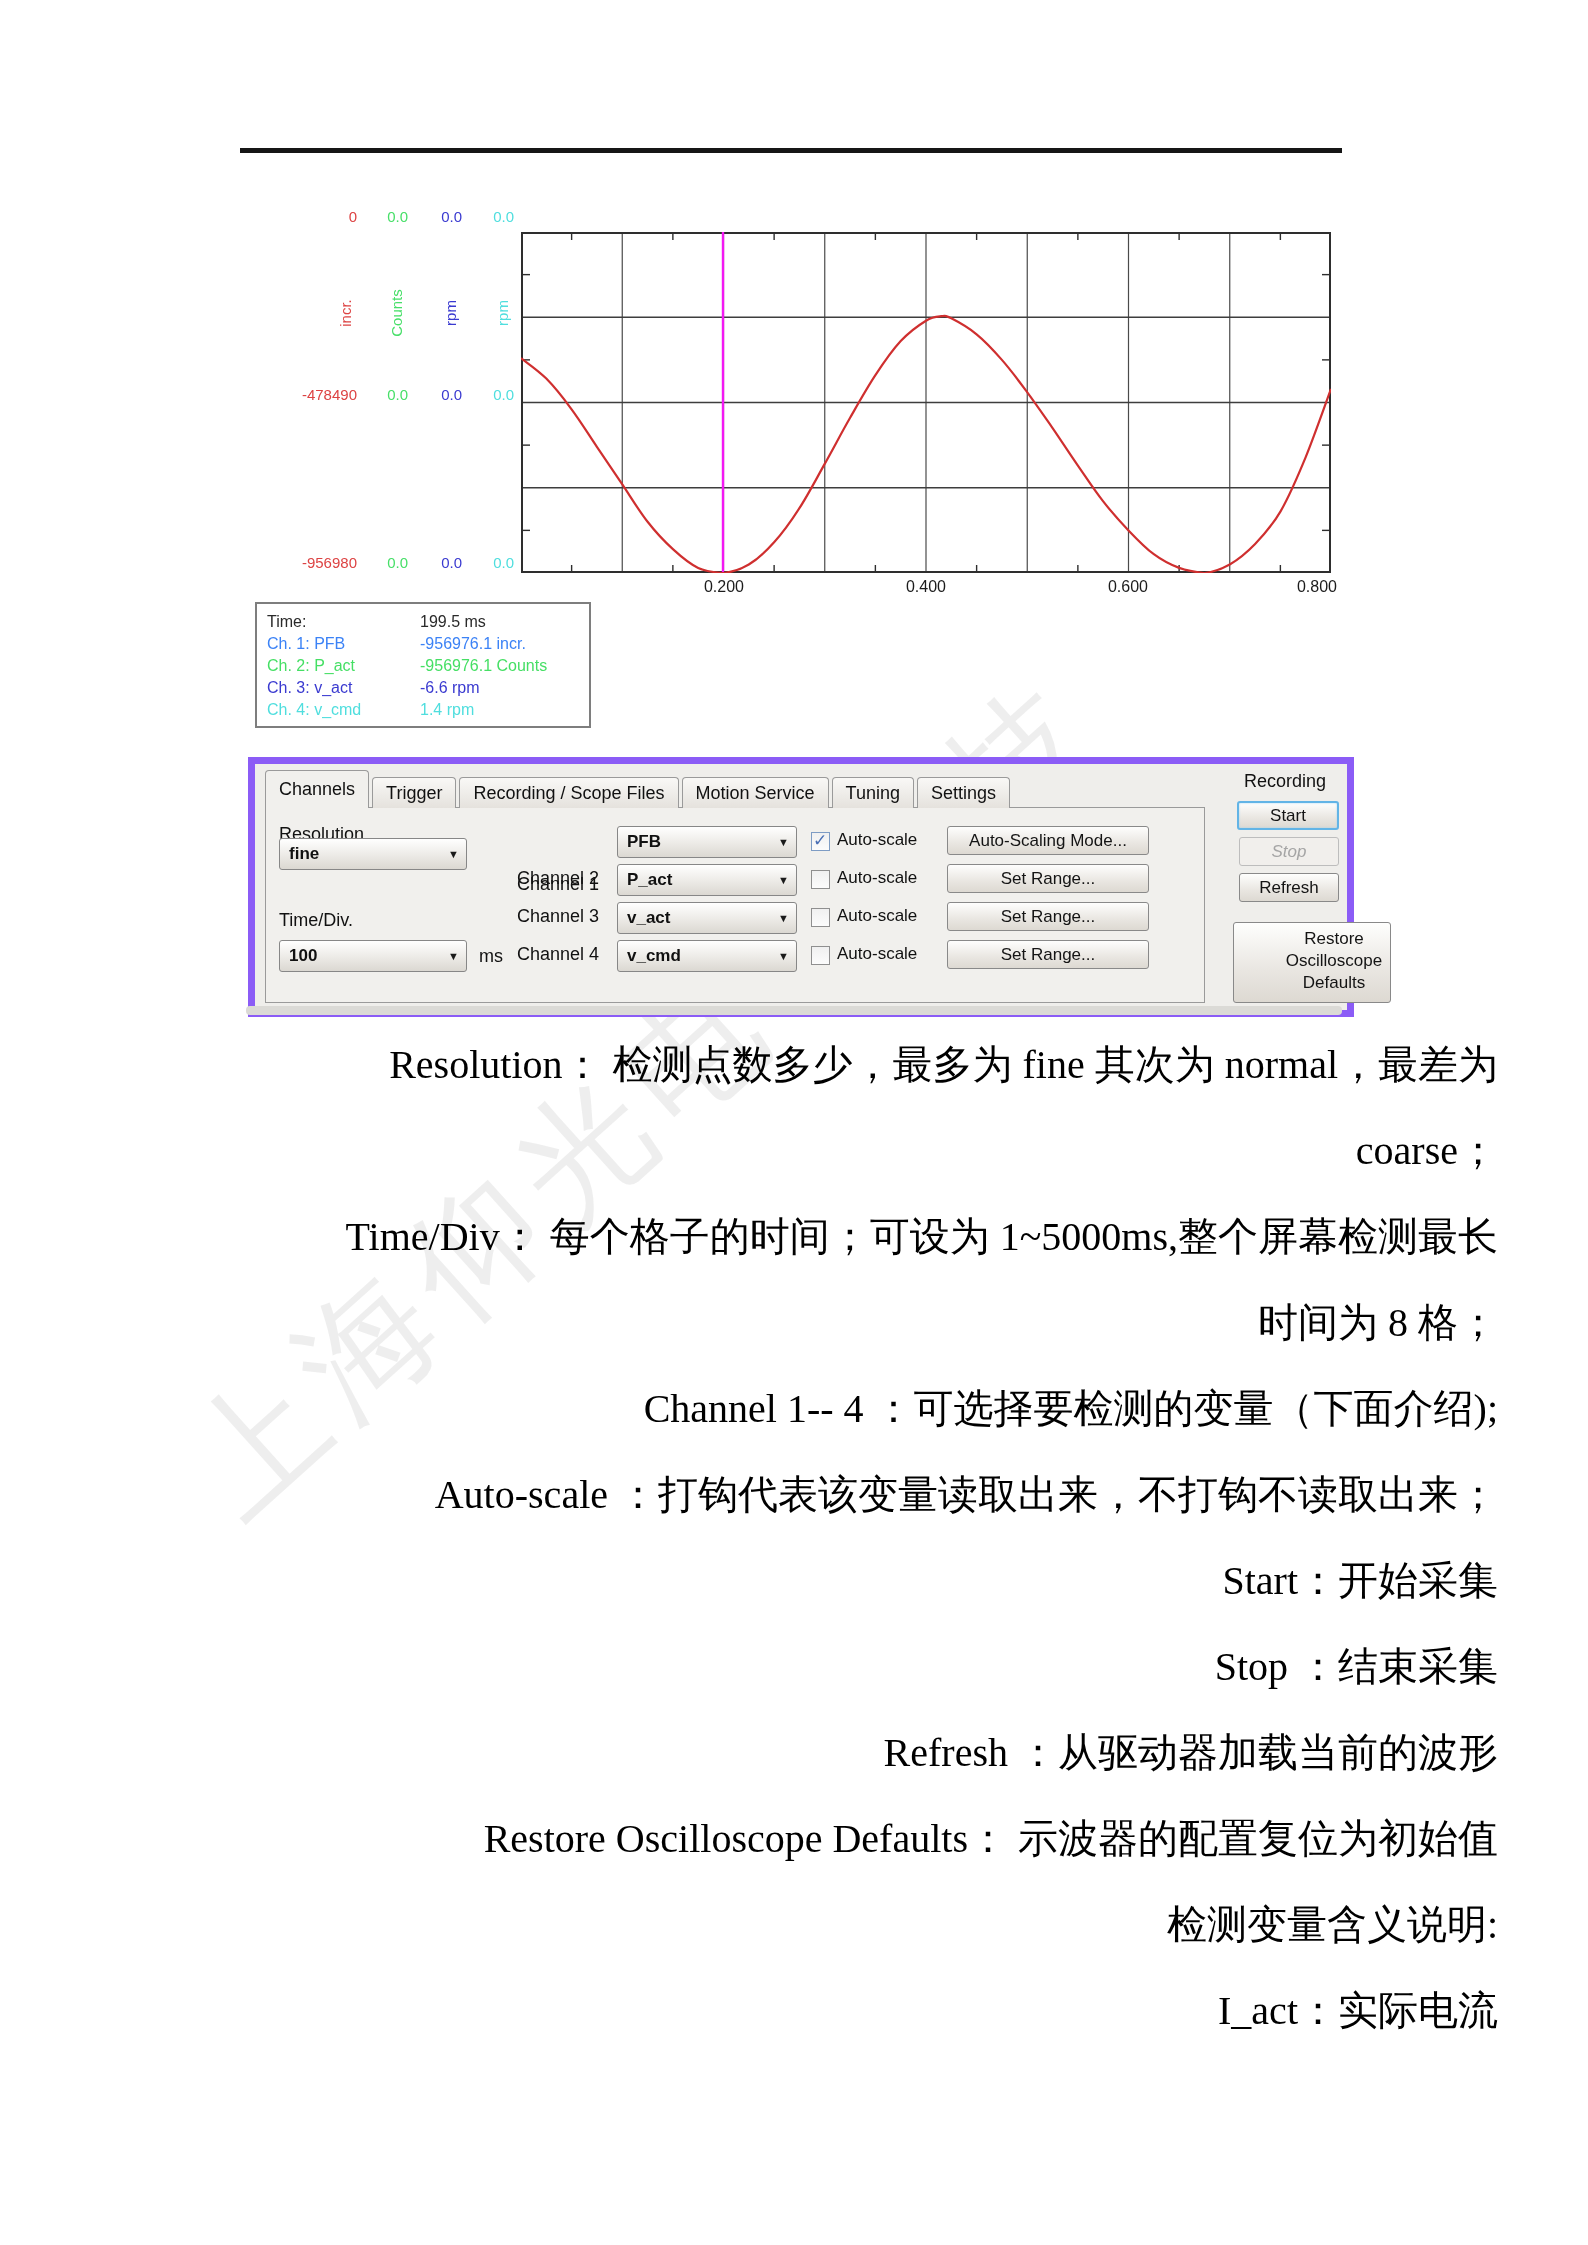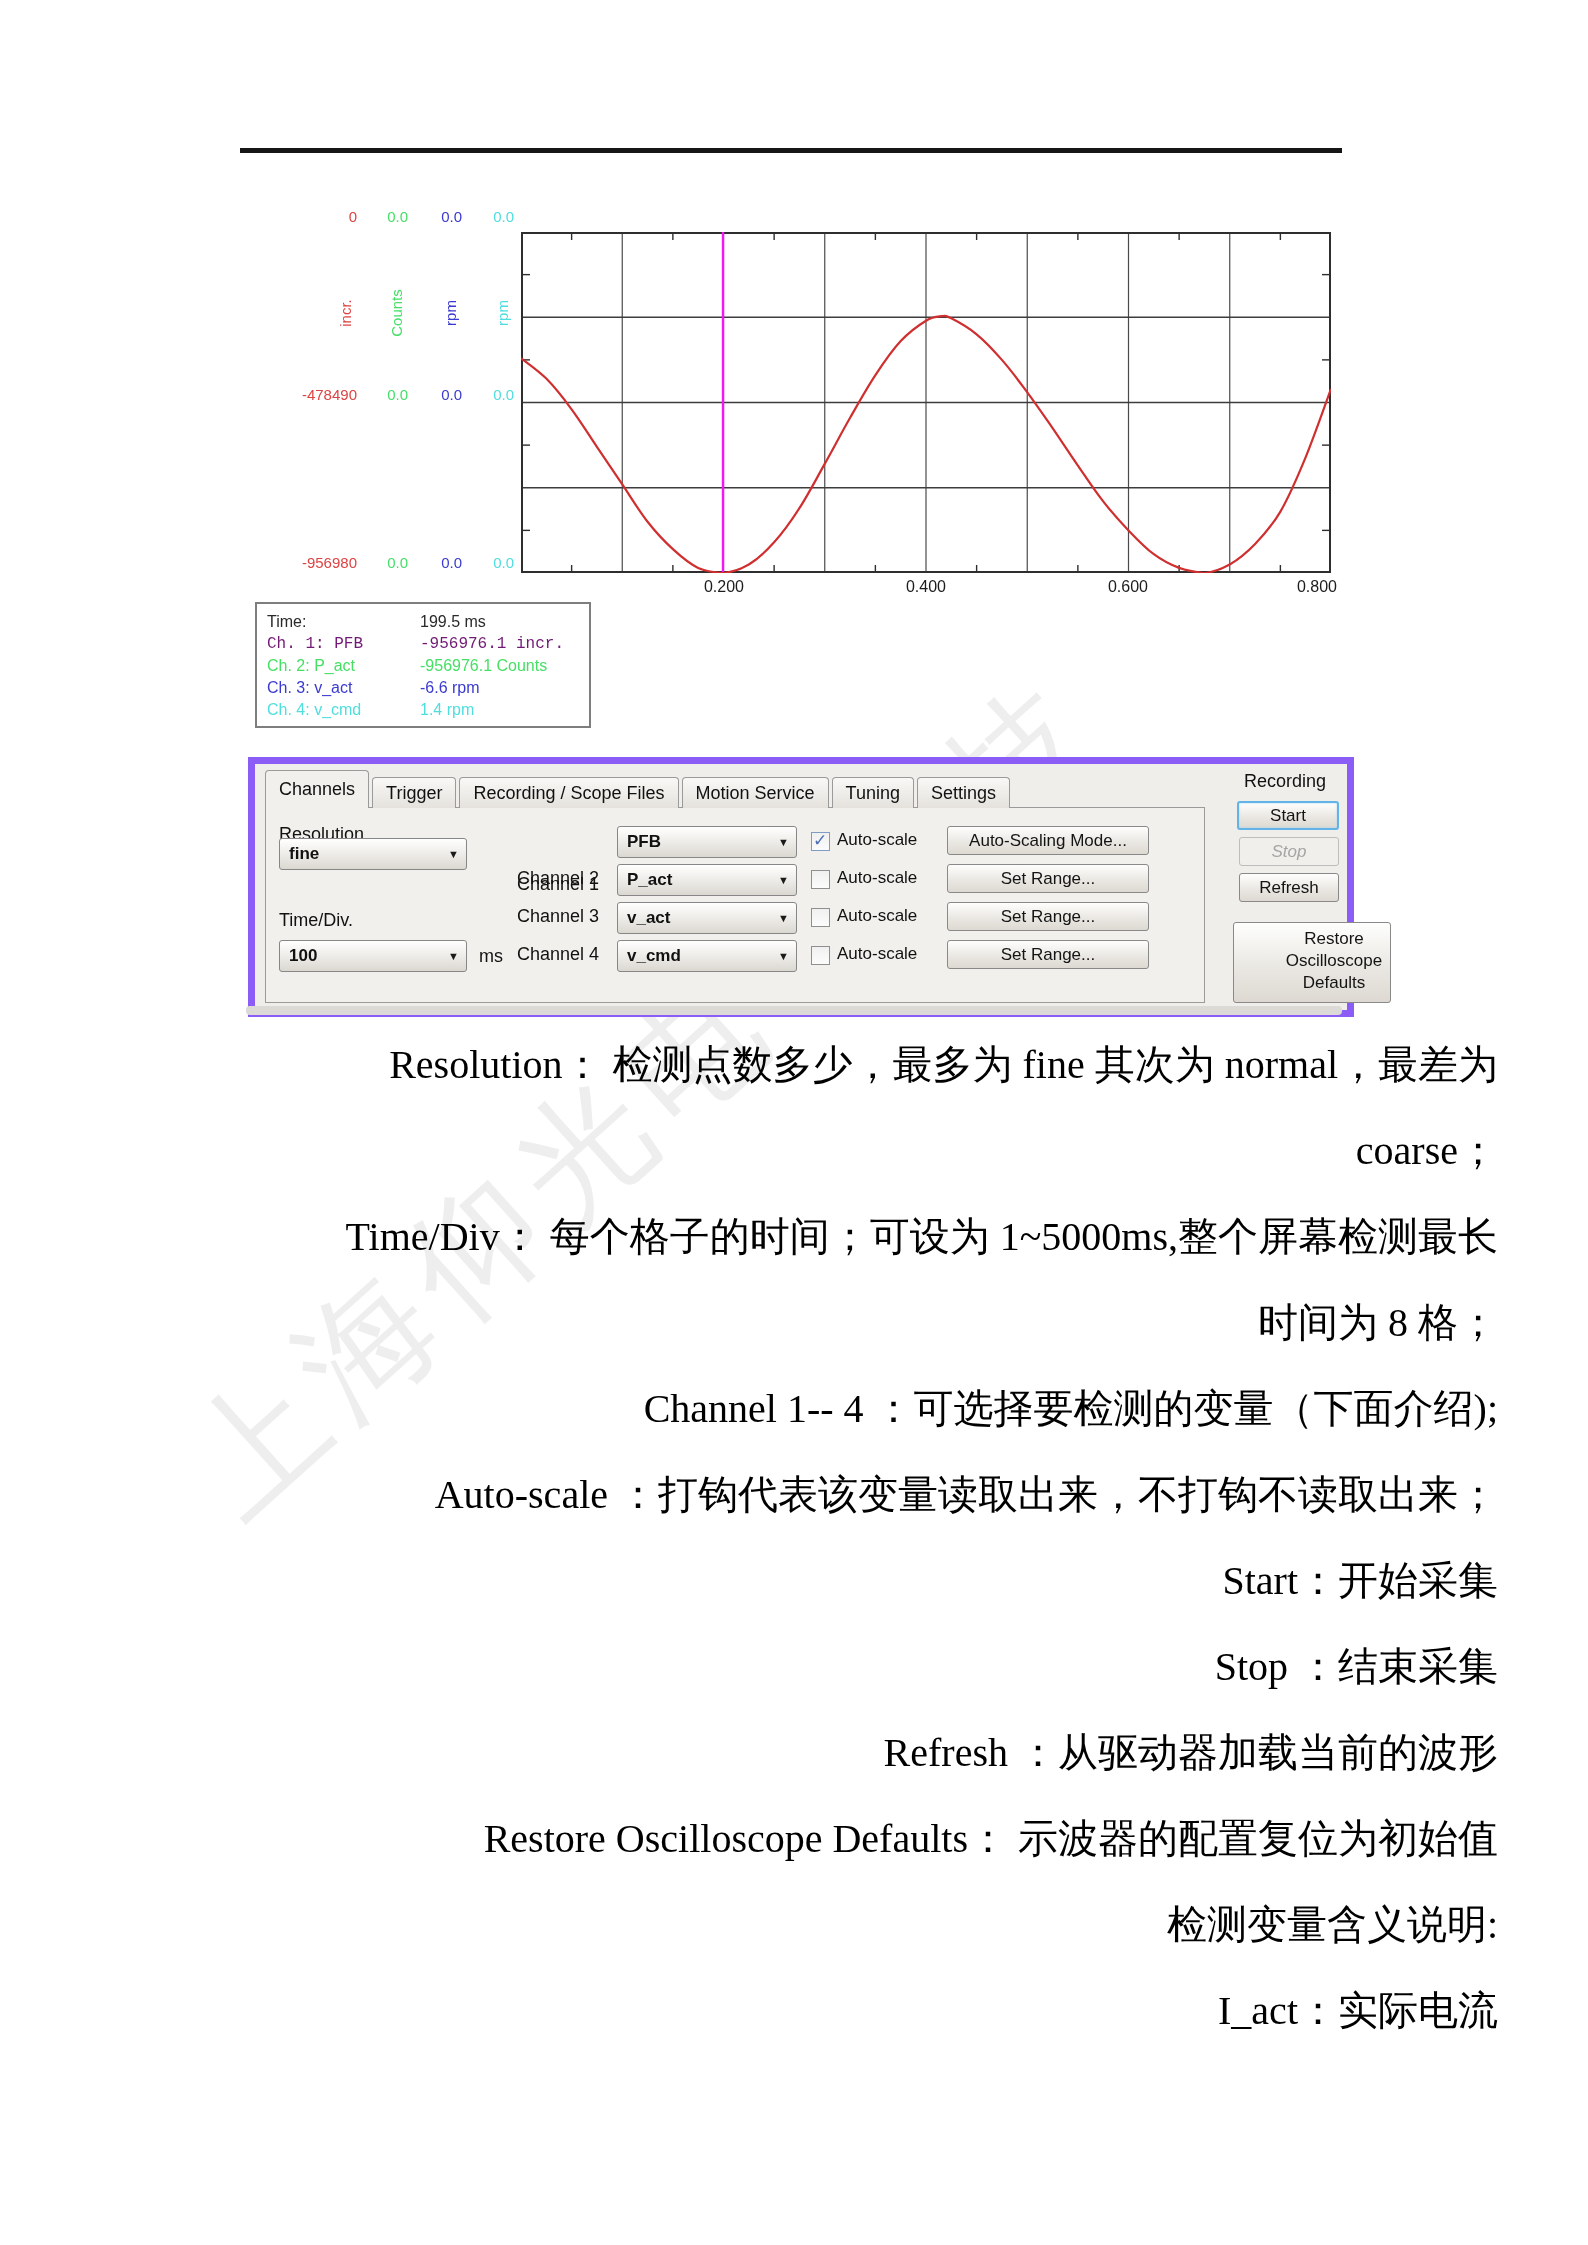--- a/index.html
+++ b/index.html
@@ -135,21 +135,21 @@
     <div class="xlab" style="left: 1083px; top: 578px;">0.600</div>
     <div class="xlab" style="left: 1272px; top: 578px;">0.800</div>
   </div>
 
 <div class="legend">
   <div class="legend-inner">
     <div class="legend-row" style="color: rgb(42, 42, 42);">
         <span class="lab">Time:</span>
         <span class="val">199.5 ms</span>
       </div>
-    <div class="legend-row" style="color: #701a75; font-family: Liberation Mono, monospace;">
+    <div class="legend-row" style="color: #3b82f6;">
         <span class="lab">Ch. 1: PFB</span>
         <span class="val">-956976.1 incr.</span>
       </div>
     <div class="legend-row" style="color: rgb(69, 223, 100);">
         <span class="lab">Ch. 2: P_act</span>
         <span class="val">-956976.1 Counts</span>
       </div>
     <div class="legend-row" style="color: rgb(58, 58, 208);">
         <span class="lab">Ch. 3: v_act</span>
         <span class="val">-6.6 rpm</span>

